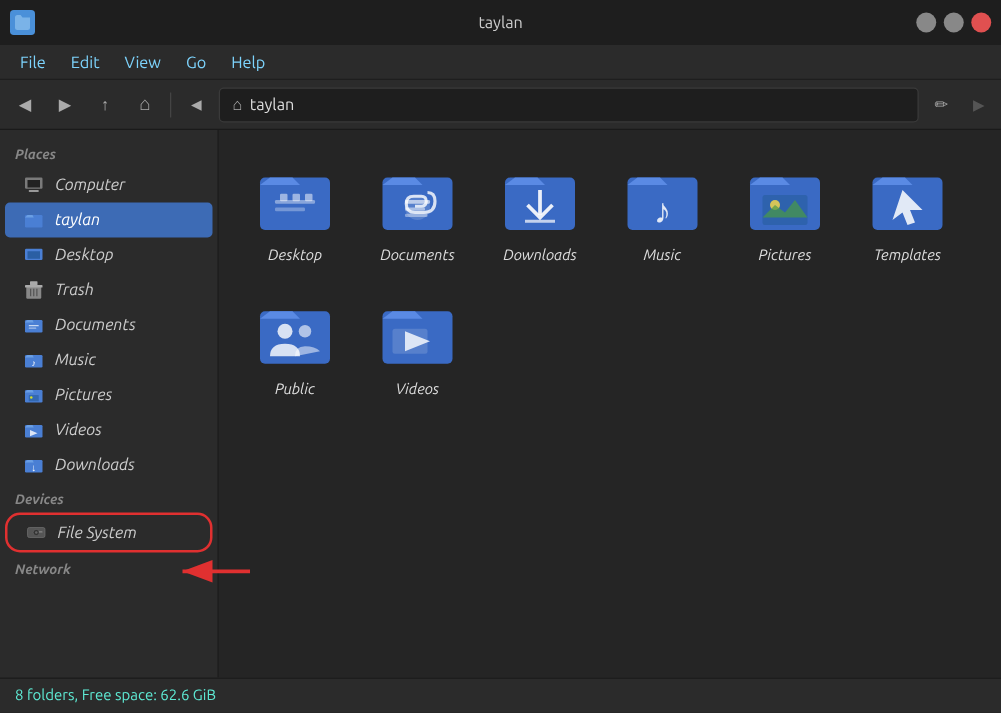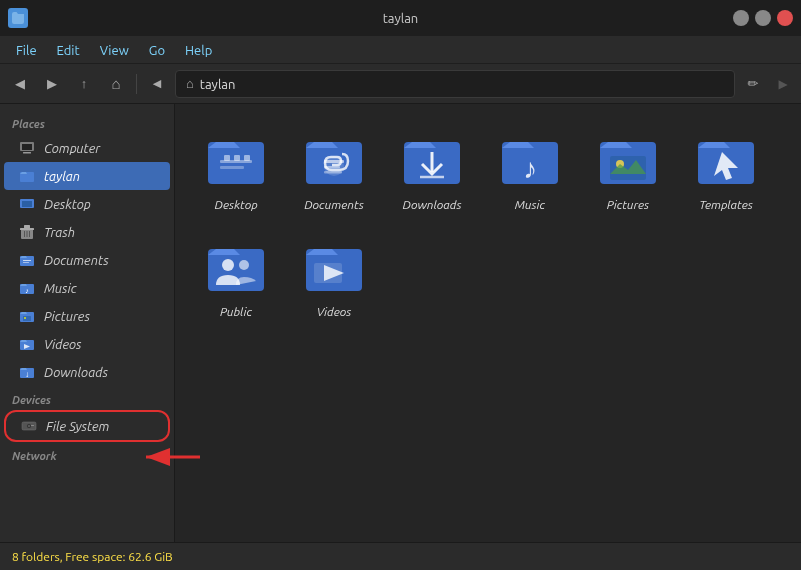--- a/index.html
+++ b/index.html
@@ -239,21 +239,21 @@
 
     
     .statusbar {
       background: #2b2b2b;
       height: 28px;
       border-top: 1px solid #1a1a1a;
       display: flex;
       align-items: center;
       padding: 0 12px;
       font-size: 12px;
-      color: #fde047;
+      color: #5eead4;
       flex-shrink: 0;
     }
 
     .file-system-highlight {
       border: 2px solid #e03030 !important;
     }
   </style>
 </head>
 <body>
 

